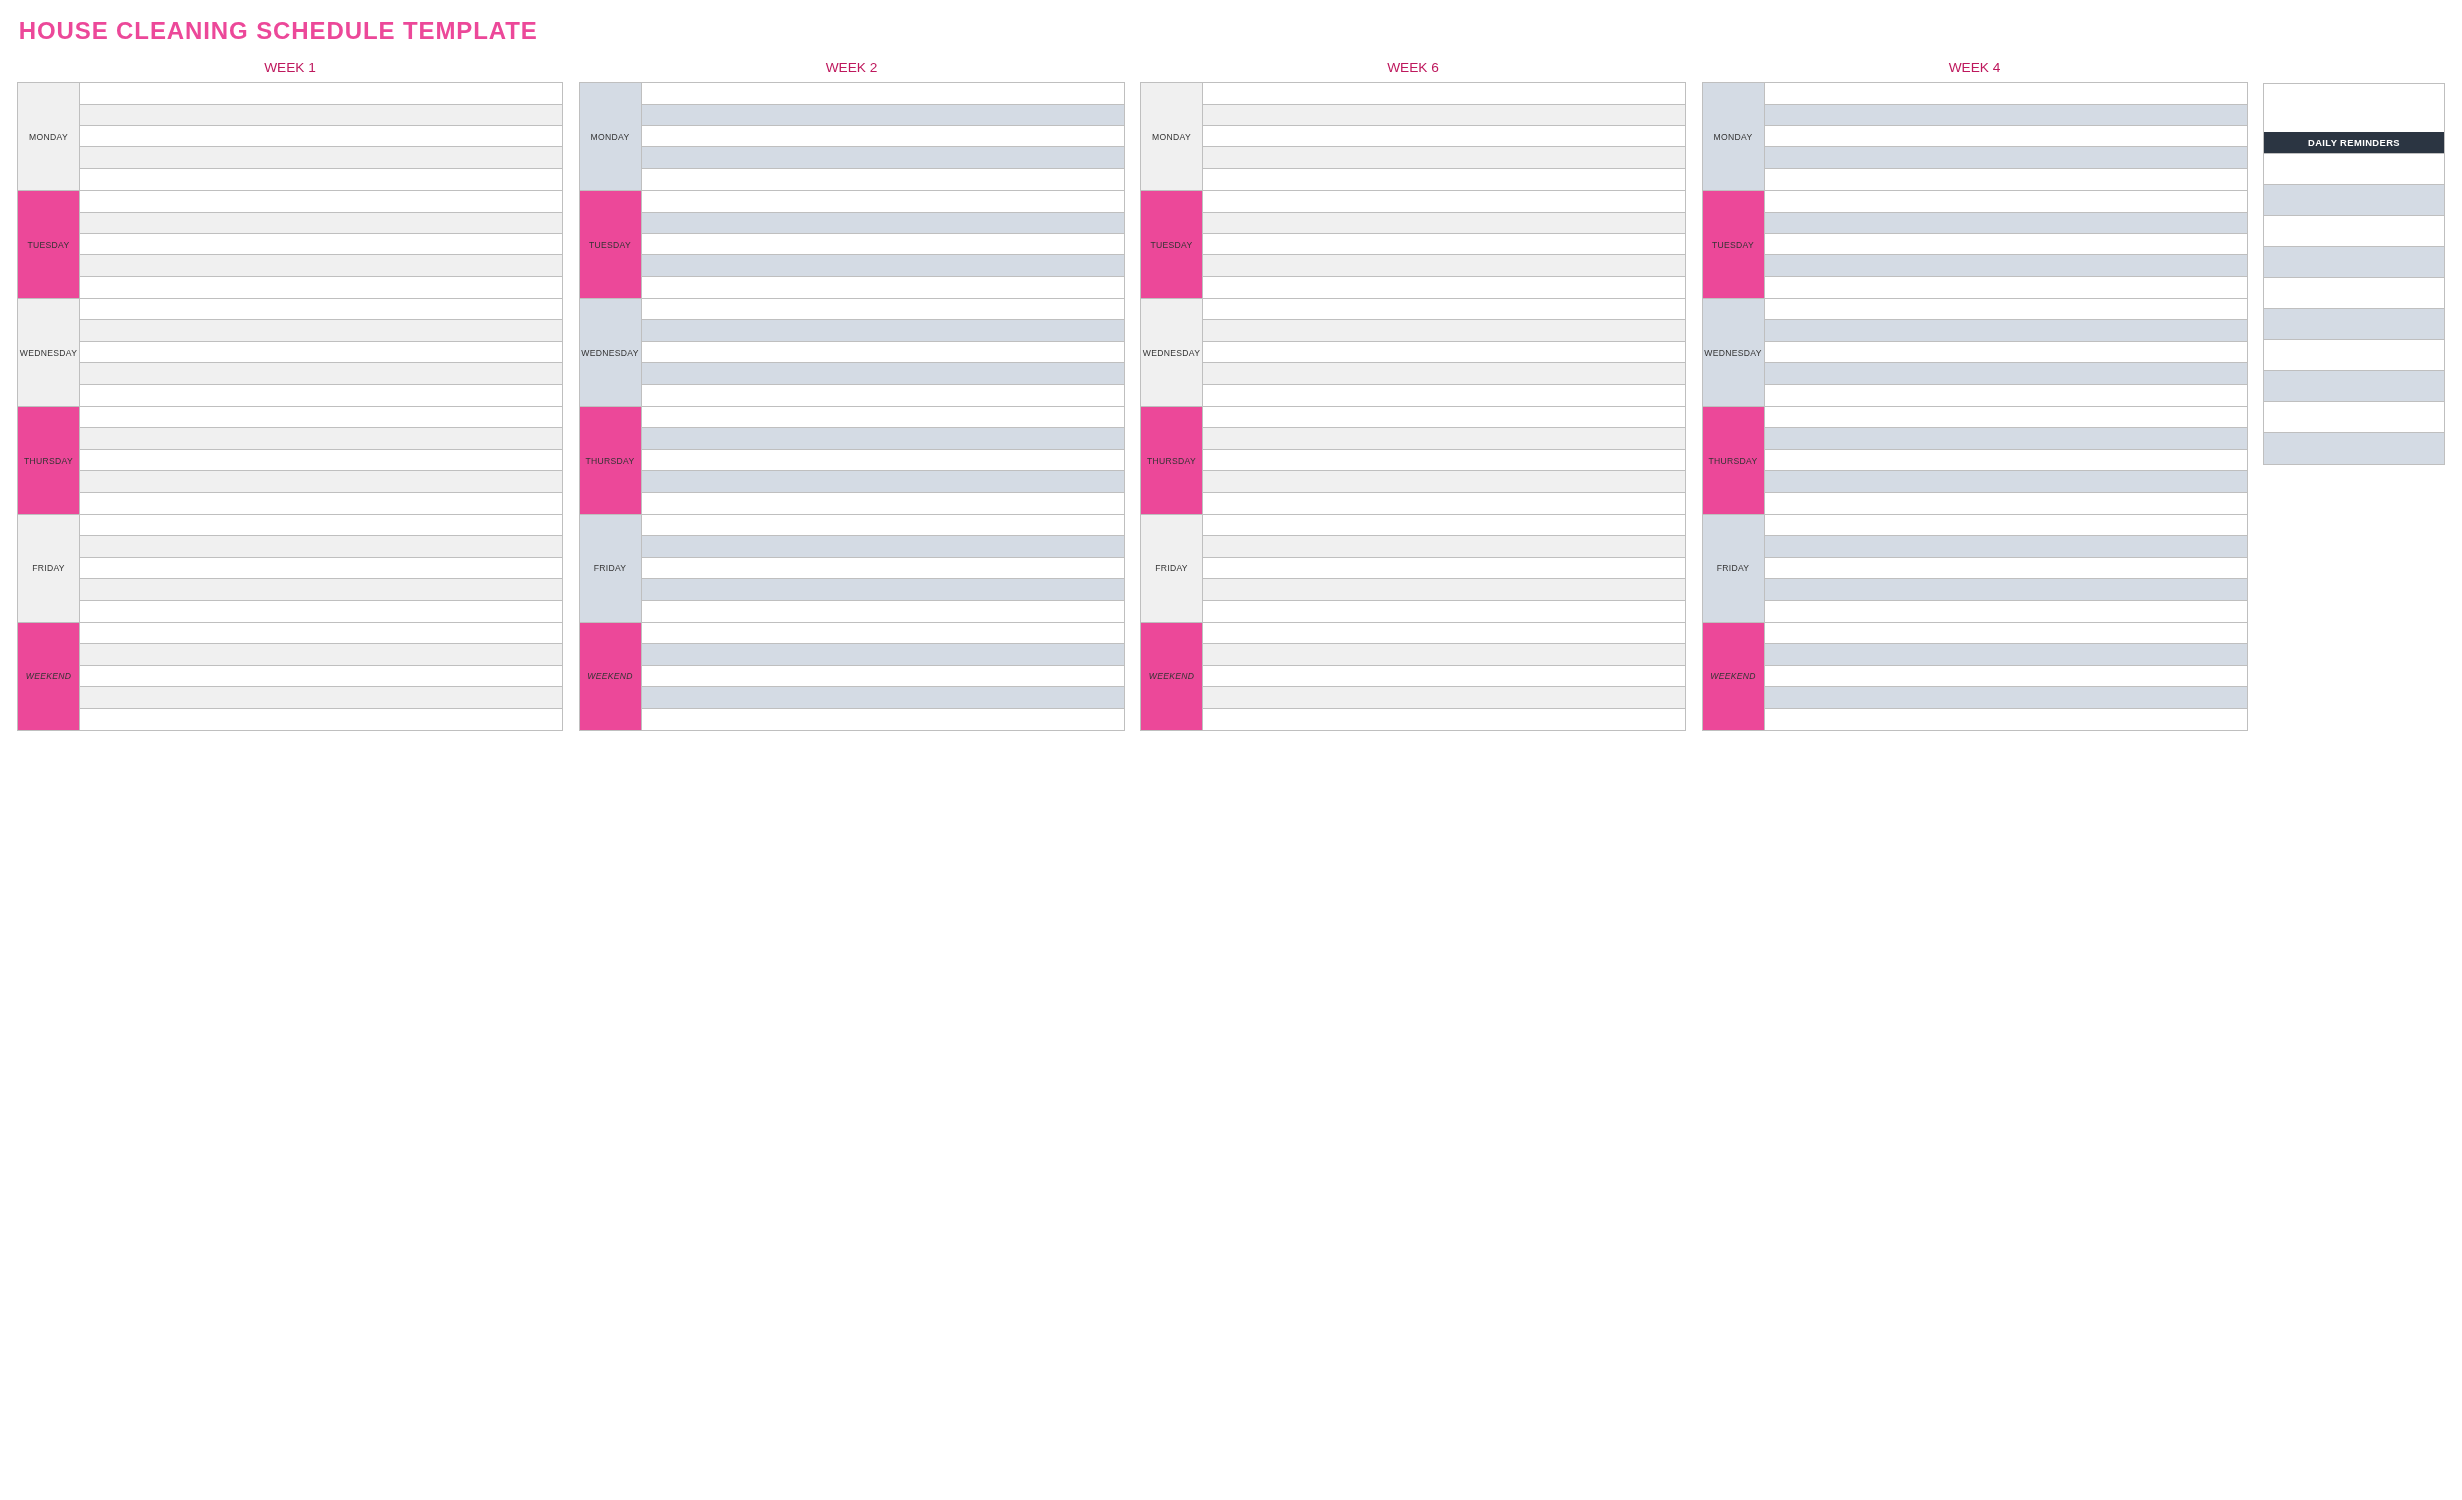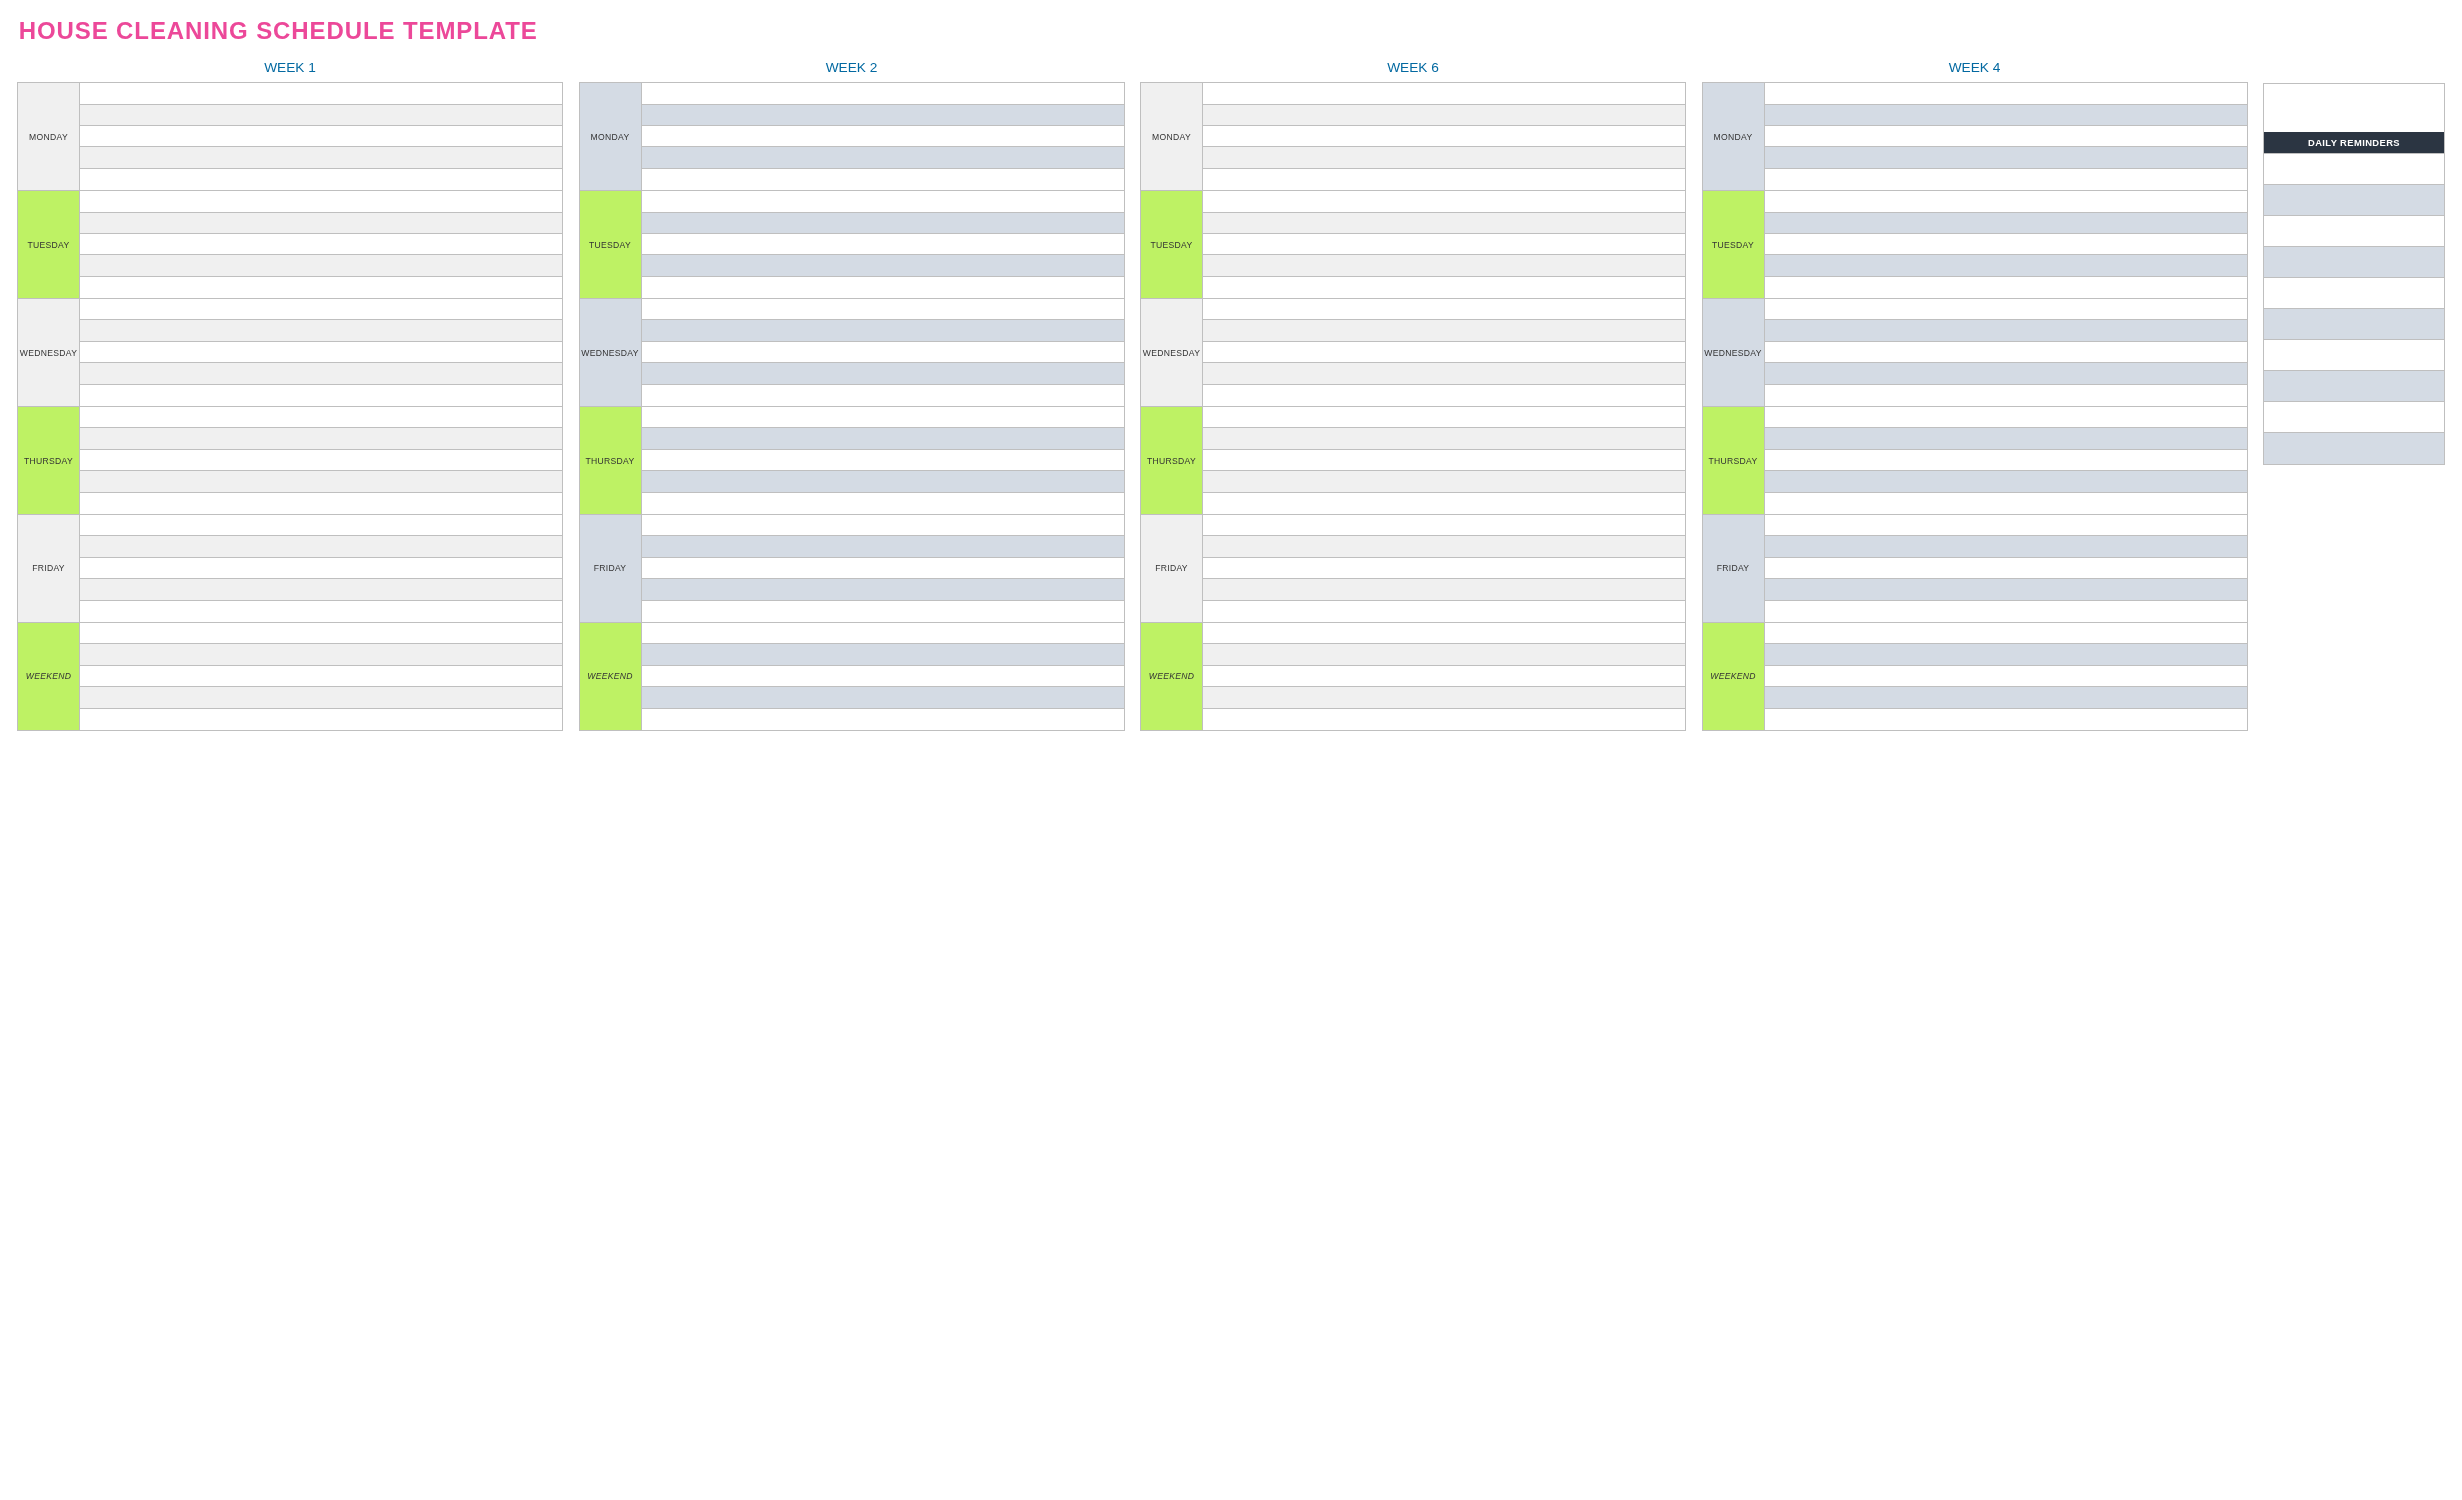--- a/index.html
+++ b/index.html
@@ -23,21 +23,21 @@
     align-items: flex-start;
   }
   .week-col {
     flex: 1 1 0;
     min-width: 0;
   }
   .week-header {
     text-align: center;
     font-size: 13.7px;
     padding: 3.4px 0 6.8px 0;
-    color: #0369a1;
+    color: #be185d;
   }
   .week-grid {
     border: 0.9px solid #bfbfbf;
   }
   .day-block {
     display: flex;
     border-bottom: 0.9px solid #bfbfbf;
   }
   .day-block:last-child { border-bottom: none; font-style: italic; }
   .day-label {
@@ -45,21 +45,21 @@
     display: flex;
     align-items: center;
     justify-content: center;
     font-size: 8.6px;
     letter-spacing: 0.3px;
     border-right: 0.9px solid #bfbfbf;
     text-align: center;
     padding: 0 1.7px;
   }
   .day-label.shade-a { background: #f0f0f0; }
-  .day-label.shade-b { background: #bef264; }
+  .day-label.shade-b { background: #ec4899; }
   .day-label.shade-c { background: #d4dbe4; }
   .task-rows { flex: 1; }
   .task-row {
     height: 21.4px;
     border-bottom: 0.9px solid #bfbfbf;
   }
   .task-row:last-child { border-bottom: none; }
   .task-row.sh-white { background: #ffffff; }
   .task-row.sh-grey { background: #f0f0f0; }
   .task-row.sh-blue { background: #d4dbe4; }

